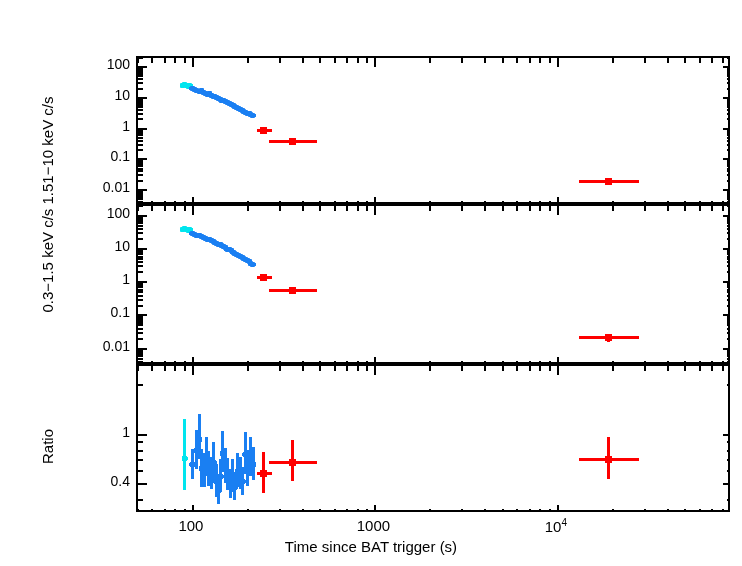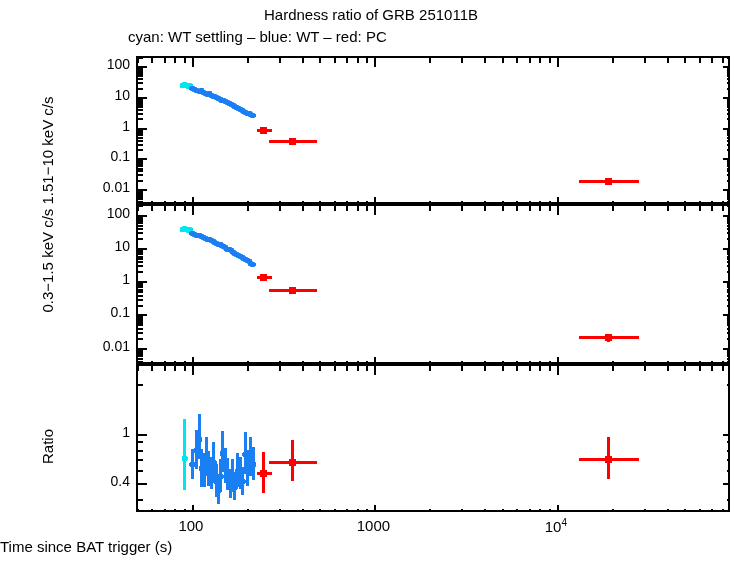--- a/index.html
+++ b/index.html
@@ -8,21 +8,21 @@
   #root{position:relative;width:742px;height:566px;}
 
   .txt{position:absolute;white-space:nowrap;}
 
   #title{left:0;top:6px;width:742px;text-align:center;font-size:15px;}
   #subtitle{left:128px;top:28px;font-size:15px;}
 
   #ylabel{position:absolute;left:-118px;top:196px;width:330px;
           text-align:center;font-size:15px;
           transform:rotate(-90deg);transform-origin:center center;}
-  #xlabel{left:0;top:538px;width:742px;text-align:left;font-size:15px;}
+  #xlabel{left:0;top:538px;width:742px;text-align:center;font-size:15px;}
 
   .panel{position:absolute;left:136px;width:594px;
          border:2px solid #000;box-sizing:border-box;background:#fff;}
   #panelTop{top:56px;height:148px;}
   #panelMid{top:204px;height:160px;}
   #panelBot{top:364px;height:148px;}
 
   .plotarea{position:absolute;left:0;top:0;width:100%;height:100%;overflow:hidden;}
 
   .tick{position:absolute;background:#000;}
@@ -34,22 +34,20 @@
   .xlab{position:absolute;font-size:15px;white-space:nowrap;}
   .hbar{position:absolute;height:3px;}
   .vbar{position:absolute;width:3px;}
   .marker{position:absolute;}
   sup{font-size:10px;vertical-align:super;}
 </style>
 </head>
 <body>
 <div id="root">
 
-<div class="txt" id="title">Hardness ratio of GRB 251011B</div>
-<div class="txt" id="subtitle">cyan: WT settling – blue: WT – red: PC</div>
 <div id="ylabel">0.3−1.5 keV c/s   1.51−10 keV c/s</div>
 <div class="txt" id="xlabel">Time since BAT trigger (s)</div>
 <div class="txt" id="ratiolabel" style="left:-8px;top:438px;width:110px;text-align:center;transform:rotate(-90deg);transform-origin:center center;font-size:15px;">Ratio</div>
 
 <div class="panel" id="panelTop">
   <div class="plotarea" id="areaTop">
         <div class="tick tx" style="left: -1px; height: 5px; top: 143px;"></div>
         <div class="tick tx" style="left: -1px; height: 5px; top: 0px;"></div>
         <div class="tick tx" style="left: 13.4485px; height: 5px; top: 143px;"></div>
         <div class="tick tx" style="left: 13.4485px; height: 5px; top: 0px;"></div>

